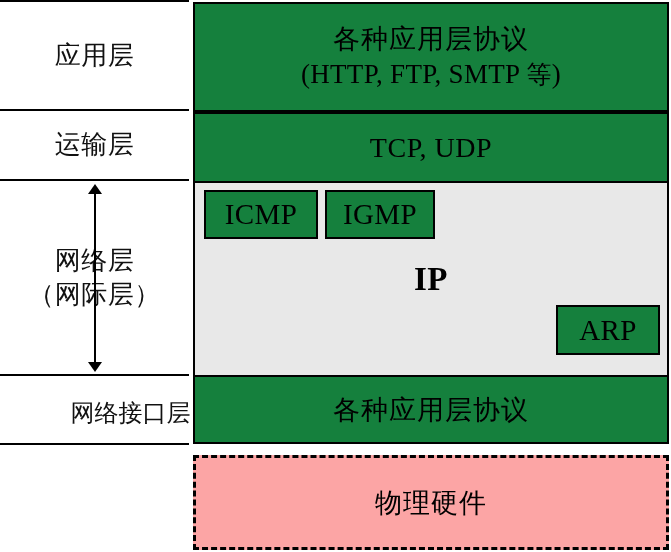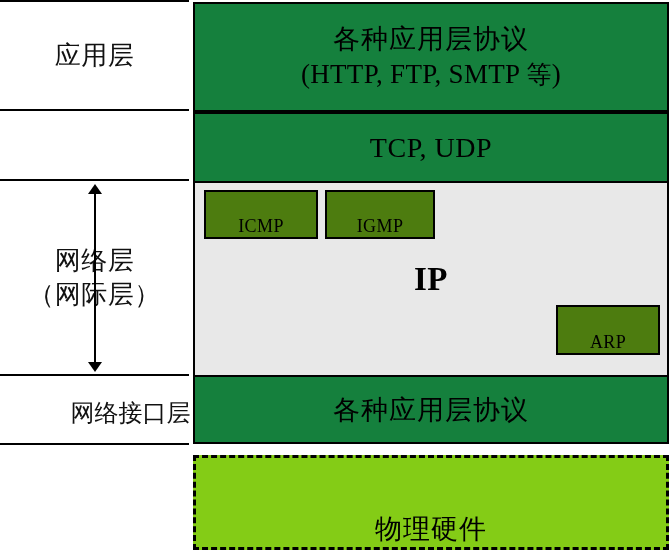--- a/index.html
+++ b/index.html
@@ -125,68 +125,71 @@
     width: 476px;
     box-sizing: border-box;
     border: 2px solid #000000;
     border-bottom: none;
     background: #e8e8e8;
   }
   .proto-box {
     position: absolute;
     box-sizing: border-box;
     border: 2.5px solid #000000;
-    background: #4d7c0f;
-    display: flex;
-    align-items: flex-end;
-    justify-content: center;
-    font-family: "Liberation Serif", "DejaVu Serif", serif;
-    font-size: 18px;
+    background: #15803d;
+    display: flex;
+    align-items: center;
+    justify-content: center;
+    font-family: "Liberation Serif", "DejaVu Serif", serif;
+    font-size: 29px;
     letter-spacing: 0.4px;
     color: #000000;
   }
   .ip-label {
     position: absolute;
     font-family: "Liberation Serif", "DejaVu Serif", serif;
     font-weight: bold;
     font-size: 33px;
     letter-spacing: 0.5px;
     color: #000000;
     text-align: center;
   }
 
   
   .dashed-box {
     position: absolute;
     left: 193px;
     width: 476px;
     box-sizing: border-box;
     border: 3px dashed #000000;
-    background: #84cc16;
-    display: flex;
-    align-items: flex-end;
+    background: #fca5a5;
+    display: flex;
+    align-items: center;
     justify-content: center;
     text-align: center;
   }
 </style>
 </head>
 <body>
 
 <div id="diagram">
 
   <div class="hline" style="top:0px;"></div>
   <div class="hline" style="top:109px;"></div>
   <div class="hline" style="top:179px;"></div>
   <div class="hline" style="top:374px;"></div>
   <div class="hline" style="top:443px;"></div>
 
   <div class="layer-name" style="top:2px; height:107px;">
     <span>应用层</span>
   </div>
 
+  <div class="layer-name" style="top:111px; height:68px;">
+    <span>运输层</span>
+  </div>
 
   <div class="layer-name" style="top:181px; height:193px;">
     <span>网络层</span>
     <span>（网际层）</span>
   </div>
 
   <div class="layer-name compact" style="top:380px; height:67px;margin-left:36px;">
     <span>网络接口层</span>
   </div>
 

